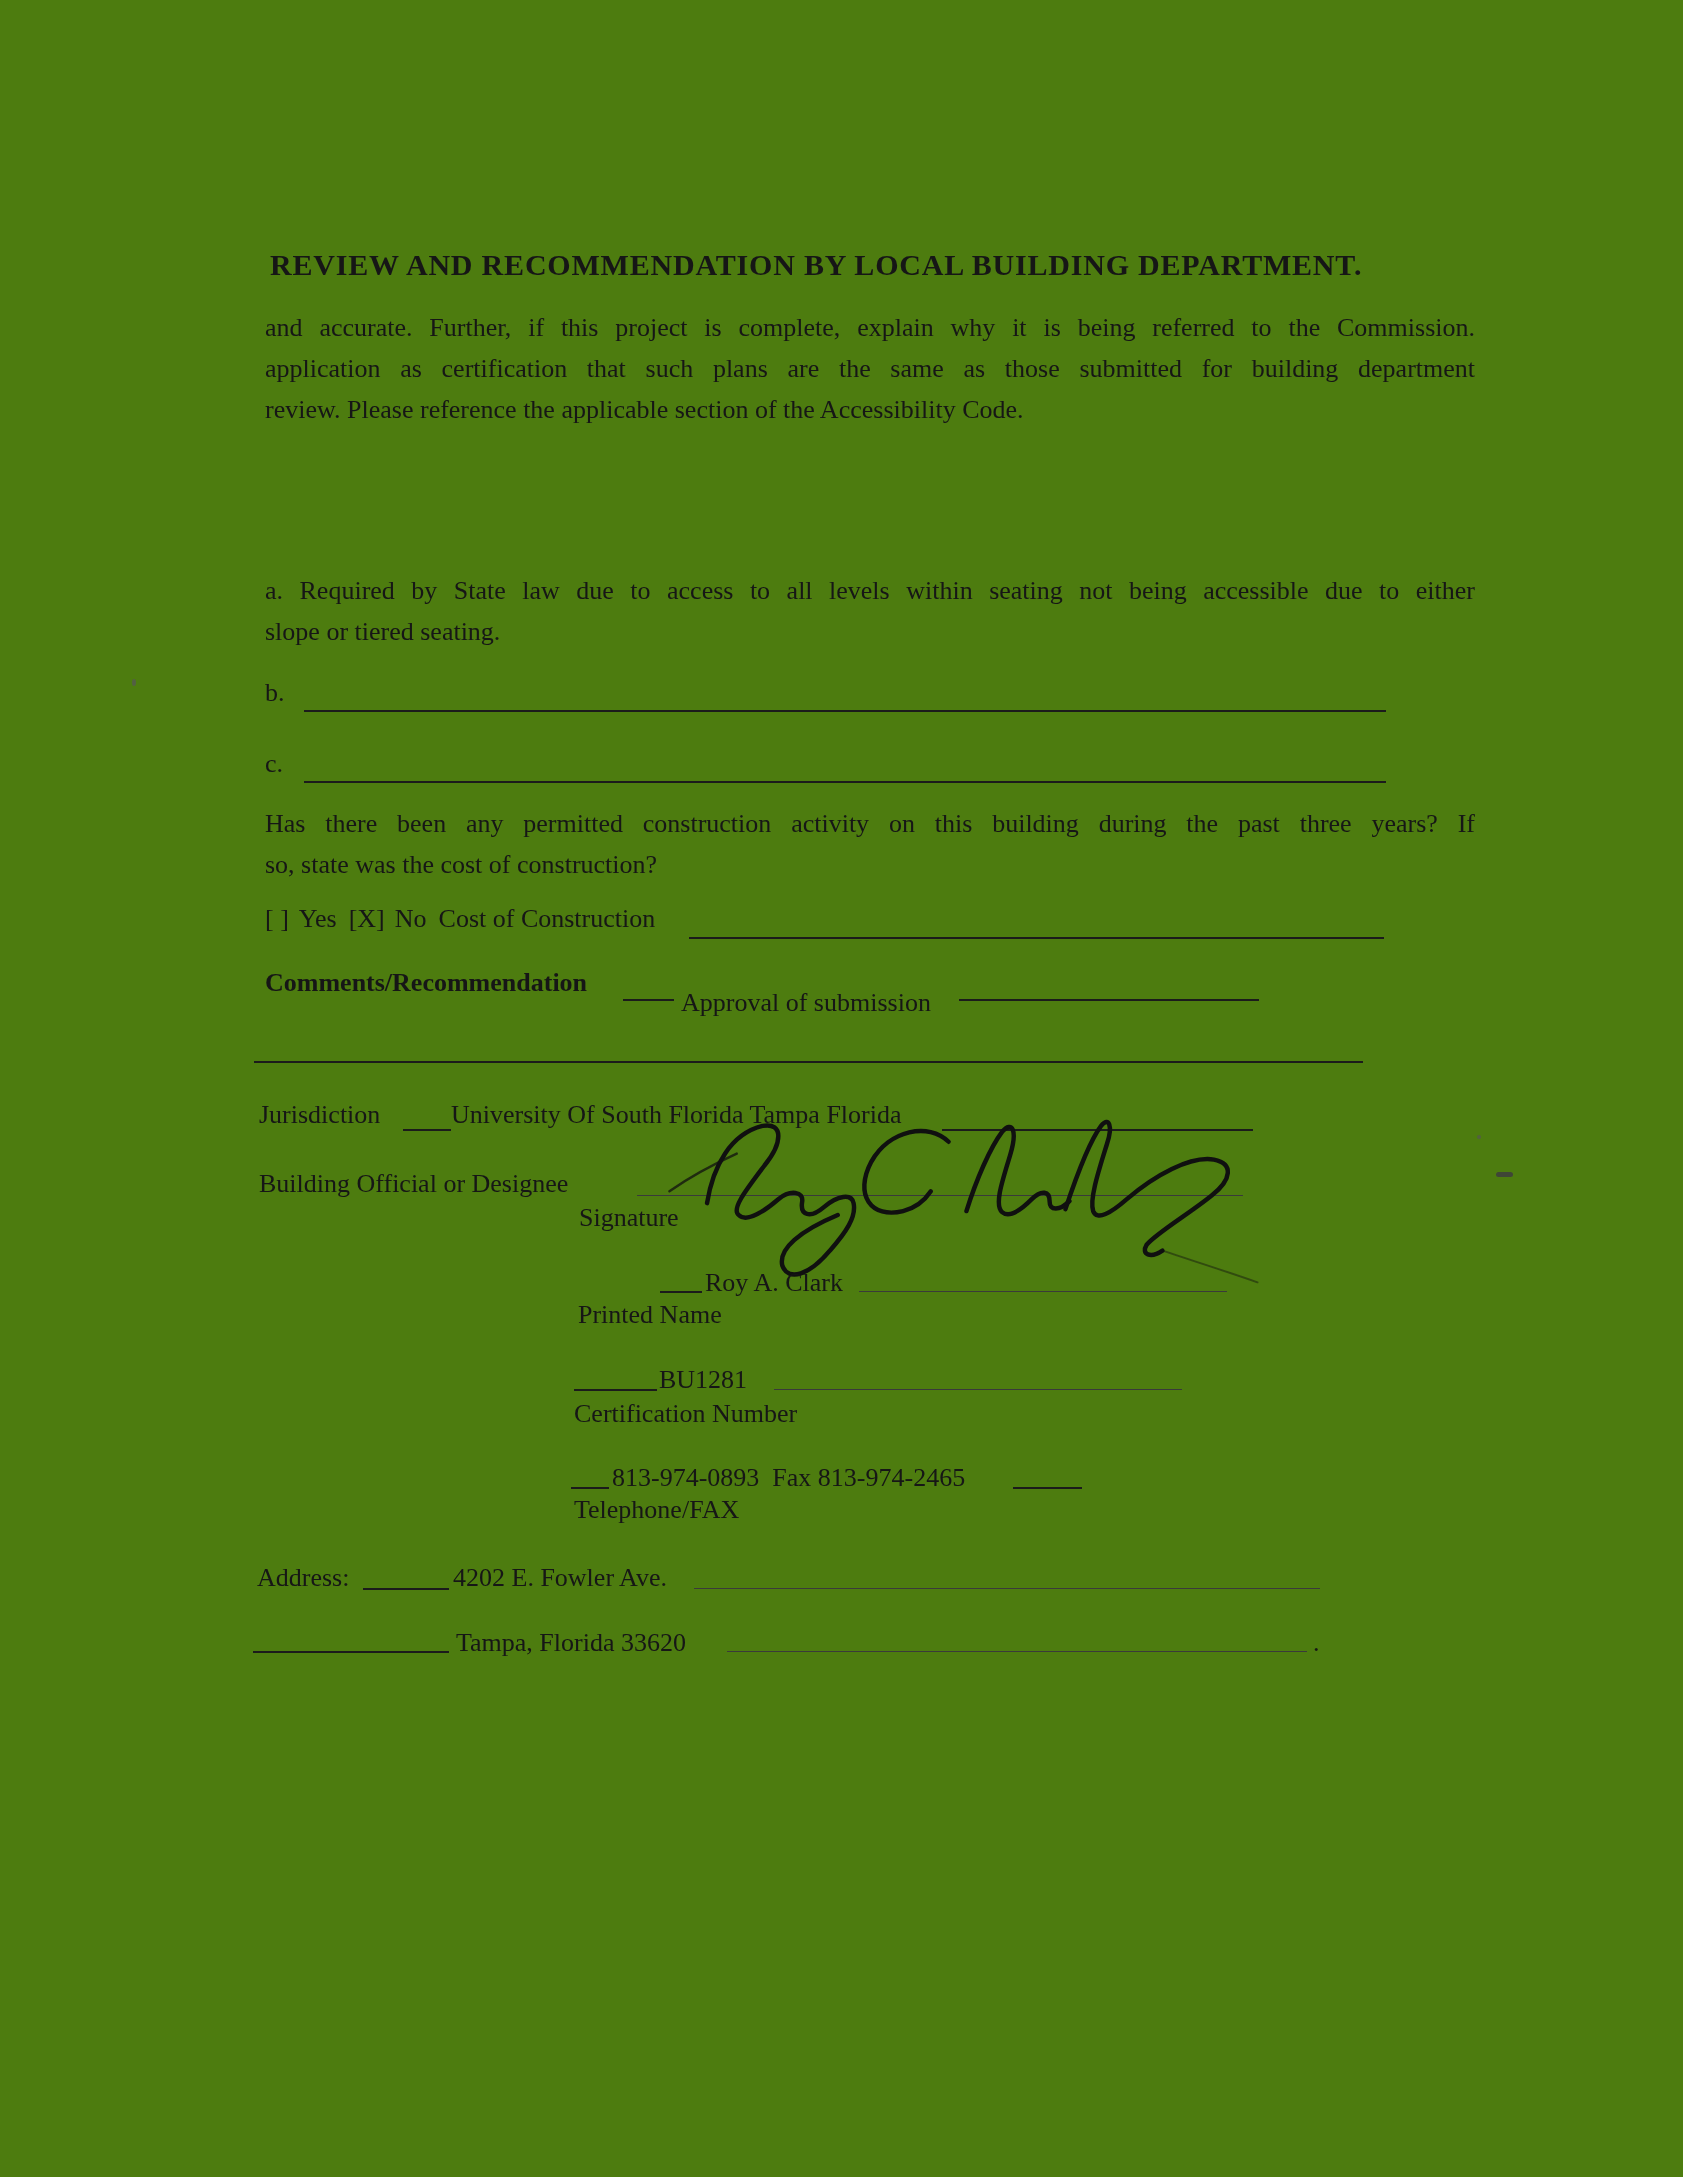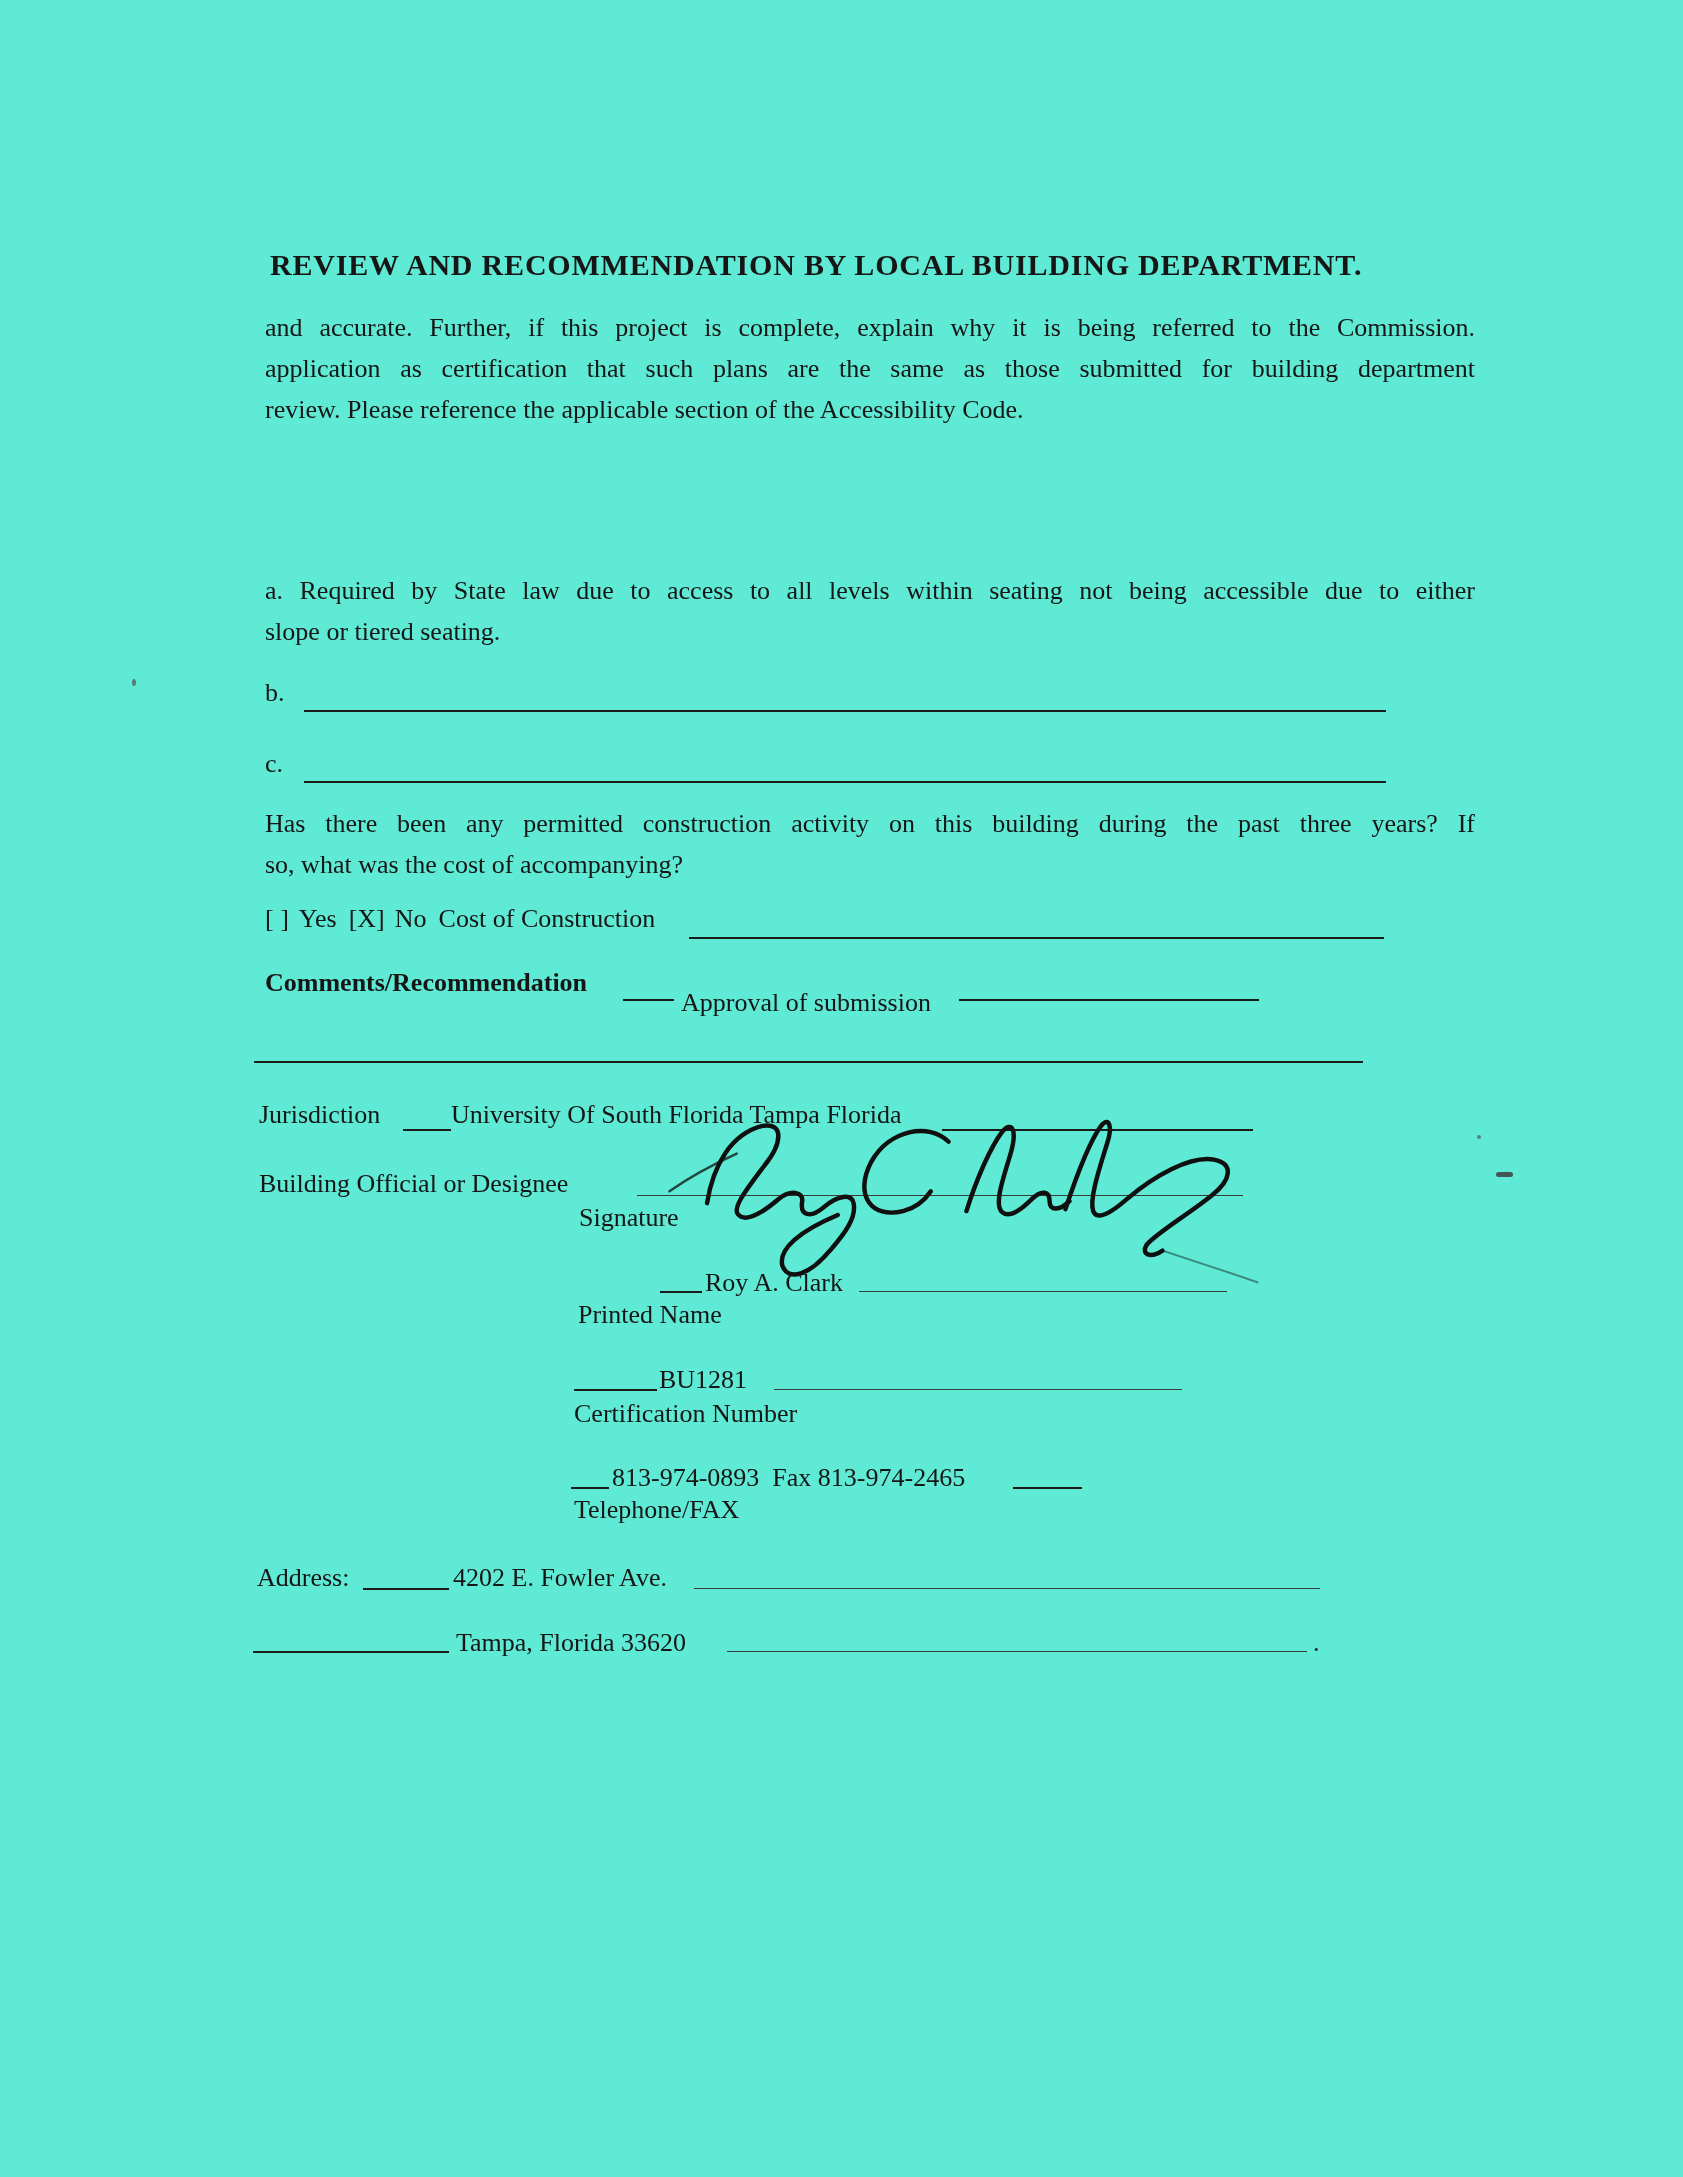--- a/index.html
+++ b/index.html
@@ -1,17 +1,17 @@
 <!DOCTYPE html>
 <html><head>
 <meta charset="utf-8">
 <style>
   html,body { margin:0; padding:0; background:#e8e8e8; }
   #page {
-    position:relative; width:1683px; height:2177px; background:#5eead4;
+    position:relative; width:1683px; height:2177px; background:#4d7c0f;
     font-family:"Liberation Serif","DejaVu Serif",serif; color:#161616;
     overflow:hidden;
   }
   .abs { position:absolute; }
   .t  { font-size:26px; line-height:1.25; white-space:nowrap; }
   .b  { font-weight:bold; }
   .para { width:1210px; font-size:26px; }
   .pline { line-height:41px; }
   .jl { text-align:justify; text-align-last:justify; }
   .rule { position:absolute; height:0; border-top:2px solid #1b1b1b; }
@@ -45,21 +45,21 @@
   </div>
 
   <div class="abs t" style="left:265px; top:677px;">b.</div>
   <div class="rule" style="left:304px; top:710px; width:1082px;"></div>
 
   <div class="abs t" style="left:265px; top:748px;">c.</div>
   <div class="rule" style="left:304px; top:781px; width:1082px;"></div>
 
   <div class="abs para" style="left:265px; top:803px;">
     <div class="pline jl">Has there been any permitted construction activity on this building during the past three years? If</div>
-    <div class="pline">so, what was the cost of accompanying?</div>
+    <div class="pline">so, state was the cost of construction?</div>
   </div>
 
   <div class="abs t" style="left:265px; top:903px;">
     <span style="margin-right:10px;">[ ]</span><span style="margin-right:12px;">Yes</span><span style="margin-right:10px;">[X]</span><span style="margin-right:12px;">No</span><span>Cost of Construction</span>
   </div>
   <div class="rule" style="left:689px; top:937px; width:695px;"></div>
 
   <div class="abs t b" style="left:265px; top:967px;">Comments/Recommendation</div>
   <div class="rule thick" style="left:623px; top:999px; width:51px;"></div>
   <div class="abs t" style="left:681px; top:987px;">Approval of submission</div>

